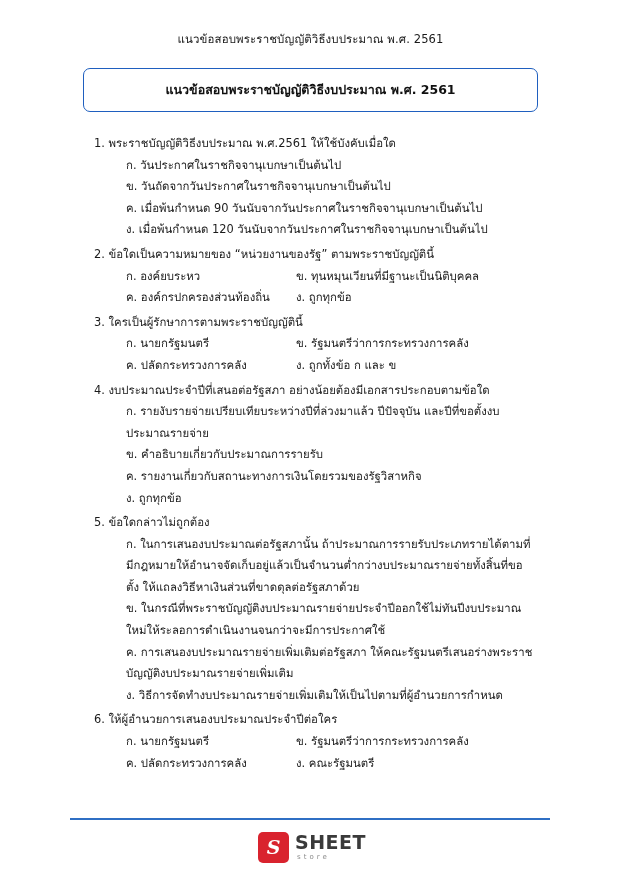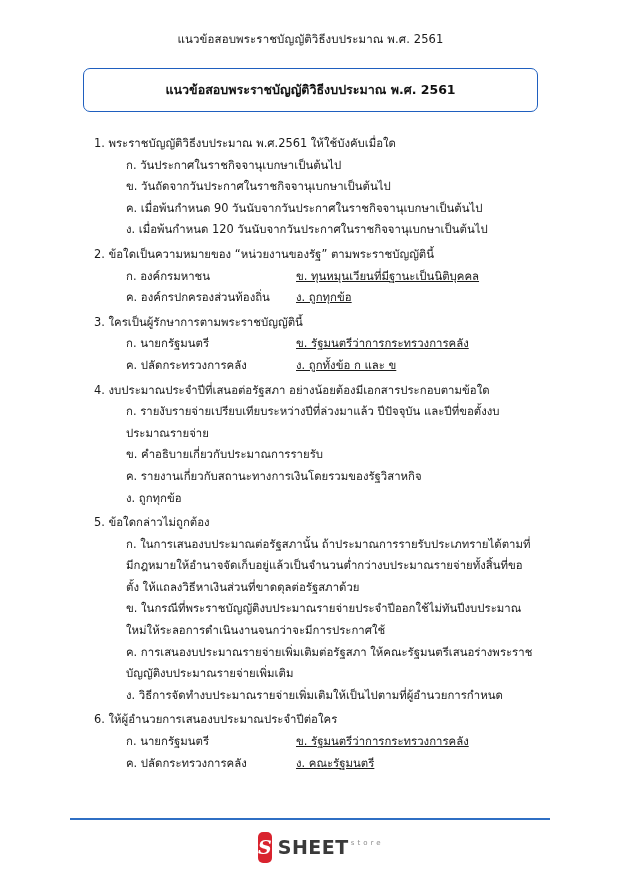--- a/index.html
+++ b/index.html
@@ -96,21 +96,20 @@
   .choice-row {
     display: flex;
     padding-left: 32px;
   }
   .choice-row .col-a {
     width: 170px;
     flex: 0 0 170px;
   }
   .choice-row .col-b {
     flex: 1 1 auto;
-    text-decoration: underline;
   }
   .q-block {
     margin-bottom: 0px;
   }
 
   
   .footer-rule {
     position: absolute;
     left: 70px;
     top: 818px;
@@ -137,21 +136,21 @@
     font-style: italic;
     font-weight: bold;
     font-size: 19px;
     display: flex;
     align-items: center;
     justify-content: center;
     margin-right: 6px;
   }
   .logo-text {
     display: flex;
-    flex-direction: row;
+    flex-direction: column;
     justify-content: center;
     line-height: 1;
   }
   .logo-main {
     font-size: 19px;
     font-weight: bold;
     color: #3a3a3a;
     letter-spacing: 0.5px;
   }
   .logo-sub {
@@ -181,21 +180,21 @@
       <div class="question">1. พระราชบัญญัติวิธีงบประมาณ พ.ศ.2561 ให้ใช้บังคับเมื่อใด</div>
       <div class="choice">ก. วันประกาศในราชกิจจานุเบกษาเป็นต้นไป</div>
       <div class="choice">ข. วันถัดจากวันประกาศในราชกิจจานุเบกษาเป็นต้นไป</div>
       <div class="choice">ค. เมื่อพ้นกำหนด 90 วันนับจากวันประกาศในราชกิจจานุเบกษาเป็นต้นไป</div>
       <div class="choice">ง. เมื่อพ้นกำหนด 120 วันนับจากวันประกาศในราชกิจจานุเบกษาเป็นต้นไป</div>
     </div>
 
     <div class="q-block">
       <div class="question">2. ข้อใดเป็นความหมายของ “หน่วยงานของรัฐ” ตามพระราชบัญญัตินี้</div>
       <div class="choice-row">
-        <div class="col-a">ก. องค์กรมหาชน</div>
+        <div class="col-a">ก. องค์ยบระหว</div>
         <div class="col-b">ข. ทุนหมุนเวียนที่มีฐานะเป็นนิติบุคคล</div>
       </div>
       <div class="choice-row">
         <div class="col-a">ค. องค์กรปกครองส่วนท้องถิ่น</div>
         <div class="col-b">ง. ถูกทุกข้อ</div>
       </div>
     </div>
 
     <div class="q-block">
       <div class="question">3. ใครเป็นผู้รักษาการตามพระราชบัญญัตินี้</div>

